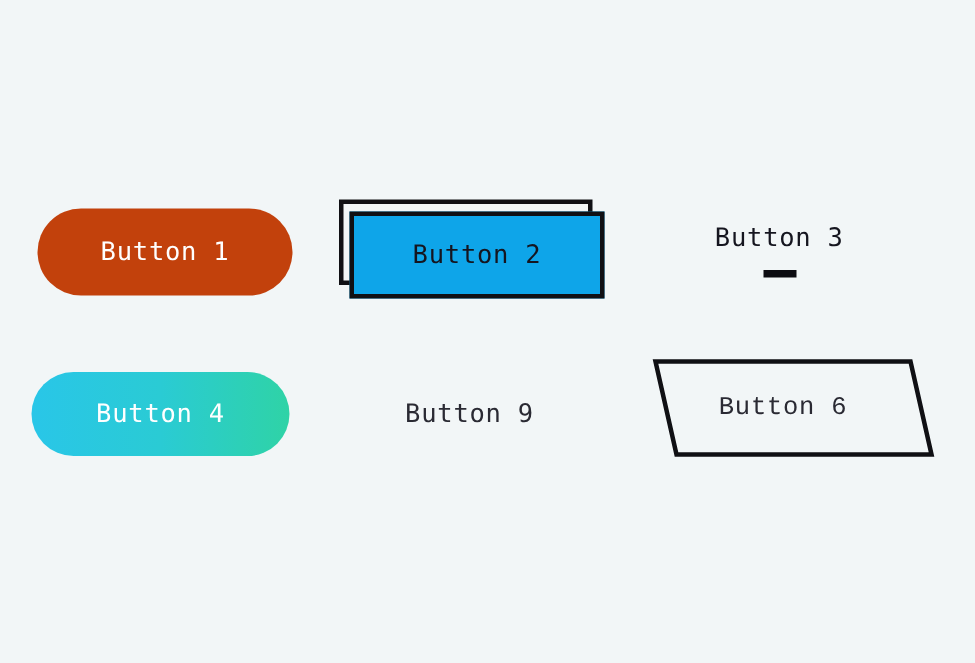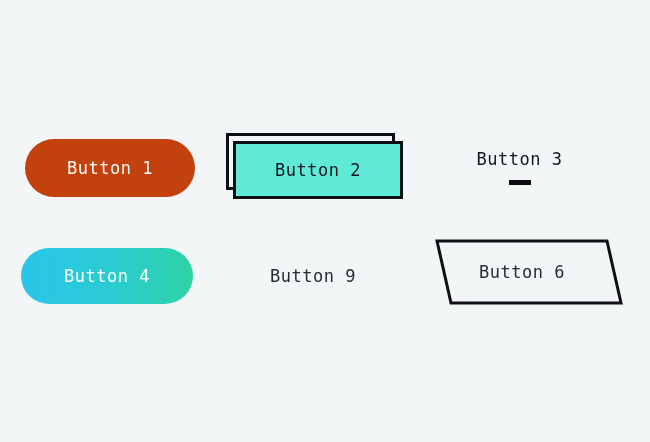--- a/index.html
+++ b/index.html
@@ -56,21 +56,21 @@
     background: transparent;
     box-sizing: border-box;
   }
   .btn-double-front {
     position: absolute;
     left: 7px;
     top: 8px;
     width: 170px;
     height: 58px;
     border: 3px solid #101014;
-    background: #5eead4;
+    background: #0ea5e9;
     box-sizing: border-box;
     display: flex;
     align-items: center;
     justify-content: center;
     color: #15151f;
     font-size: 17px;
     letter-spacing: 0.5px;
   }
 
   
@@ -150,20 +150,21 @@
     left: 0;
     top: 0;
     width: 214px;
     height: 78px;
     display: flex;
     align-items: center;
     justify-content: center;
     color: #2a2a33;
     font-size: 17px;
     letter-spacing: 0.5px;
+    font-family: Liberation Mono, monospace;
   }
 </style>
 </head>
 <body>
 
 <div id="stage">
 
   <div class="btn-pill-dark">
     <span class="label">Button 1</span>
   </div>

